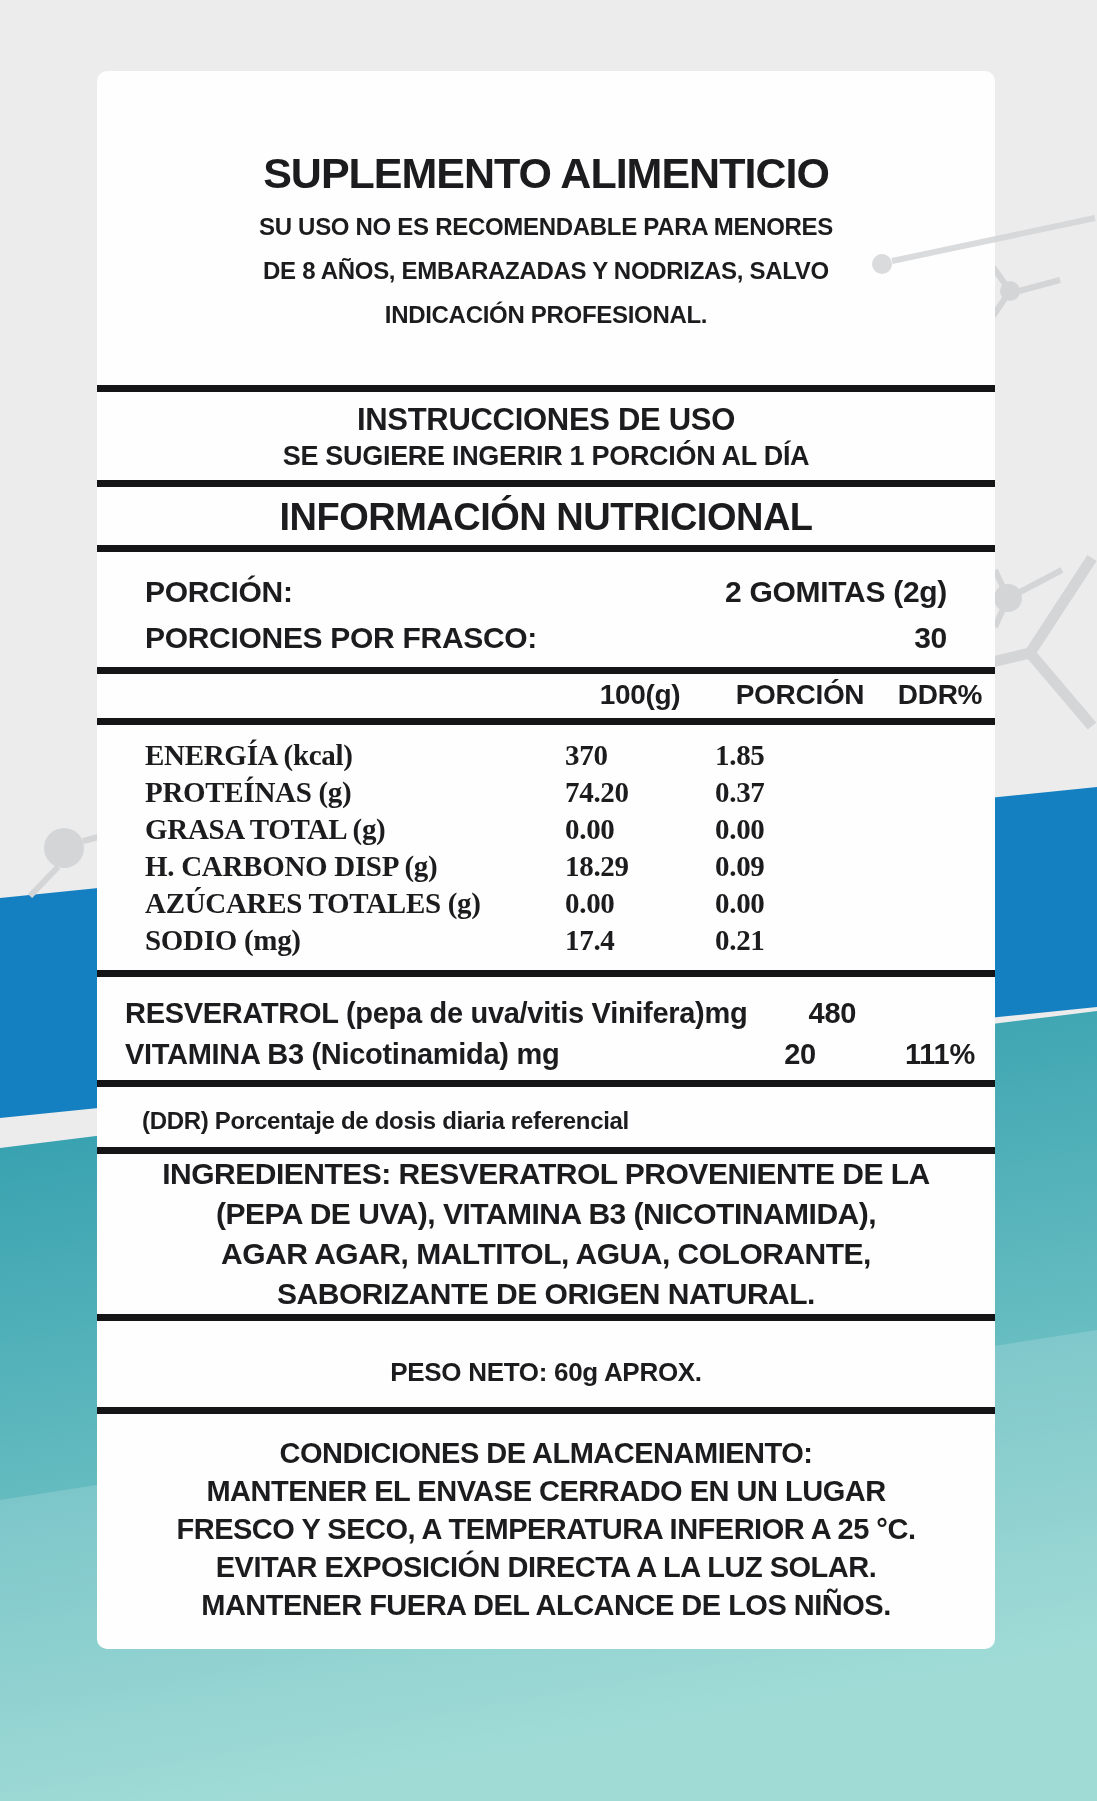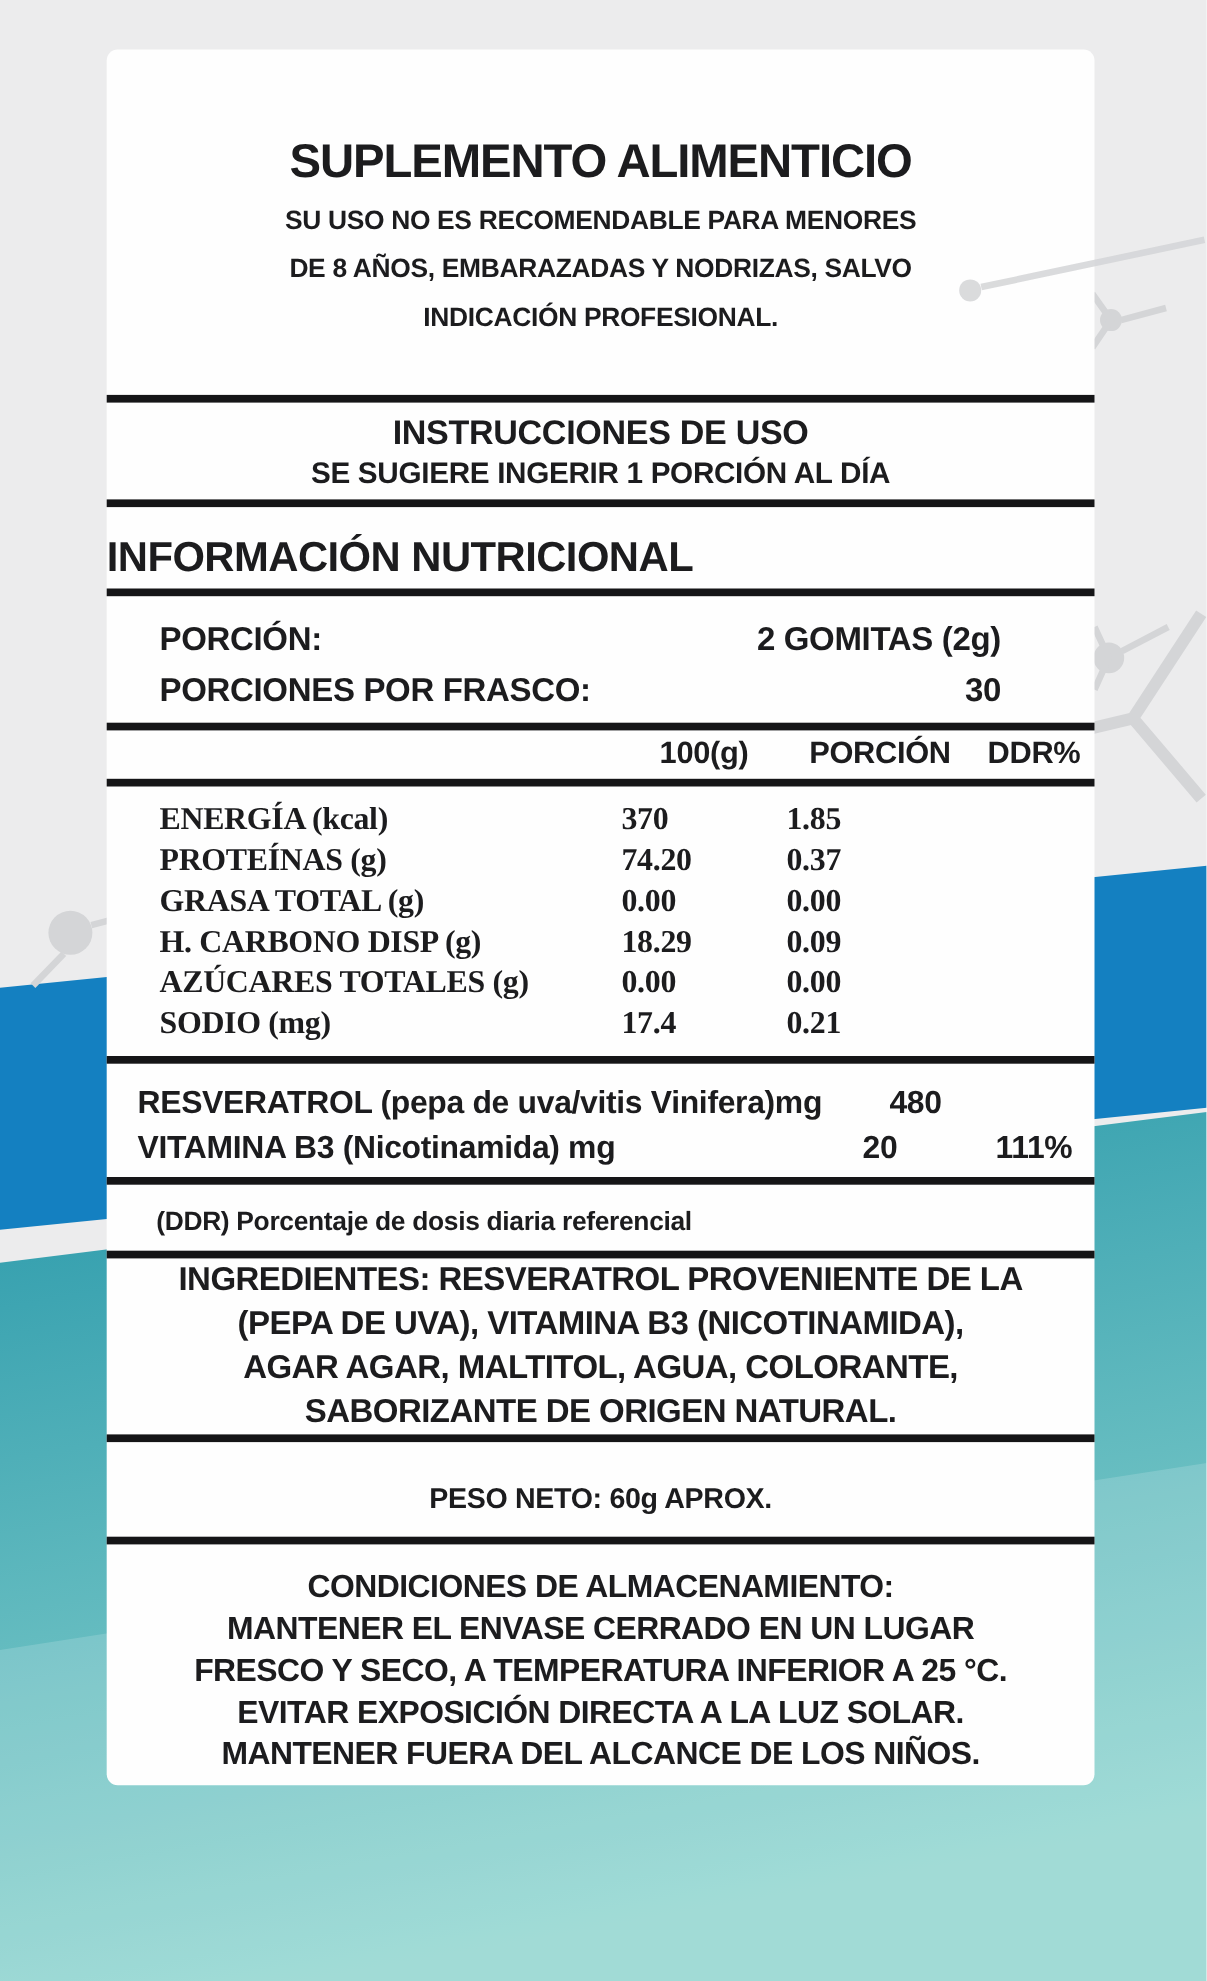--- a/index.html
+++ b/index.html
@@ -13,37 +13,37 @@
   .bg-svg,.fg-svg{position:absolute;left:0;top:0;pointer-events:none;}
   .fg-svg{z-index:3;opacity:.85;}
   .blue-poly{fill:var(--blue-band);}
   .stop-a{stop-color:var(--teal-top);}
   .stop-b{stop-color:var(--teal-bottom);}
   .deco{stroke:var(--deco-gray);stroke-width:6;fill:none;}
   .deco-thick{stroke:var(--deco-gray);stroke-width:11;fill:none;}
   .deco-dot{fill:var(--deco-gray);}
 
   .card{
-    position:absolute;left:97px;top:45px;width:898px;height:1578px;
+    position:absolute;left:97px;top:71px;width:898px;height:1578px;
     background:var(--card-white);border-radius:10px;z-index:2;
     color:var(--text-dark);font-weight:bold;letter-spacing:-0.3px;
     box-sizing:border-box;
   }
   .rule{height:7px;background:var(--rule-black);}
   .title{margin-top:78px;font-size:43px;line-height:48px;text-align:center;letter-spacing:-1px;}
   .warning{margin-top:8px;font-size:24px;line-height:44px;text-align:center;}
   .rule-1{margin-top:48px;}
   .instr-heading{margin-top:10px;font-size:31px;line-height:36px;text-align:center;}
   .instr-text{margin-top:2px;font-size:27px;line-height:32px;text-align:center;}
   .rule-2{margin-top:8px;}
-  .info-heading{margin-top:24px;font-size:38px;line-height:44px;letter-spacing:-0.5px;}
+  .info-heading{margin-top:8px;font-size:38px;line-height:44px;text-align:center;letter-spacing:-0.5px;}
   .rule-3{margin-top:6px;}
   .serving-block{margin-top:17px;}
   .serving-row{display:flex;justify-content:space-between;align-items:center;
-    padding:0 85px 0 48px;font-size:30px;line-height:46px;white-space:nowrap;}
+    padding:0 48px 0 48px;font-size:30px;line-height:46px;white-space:nowrap;}
   .rule-4{margin-top:6px;}
   .col-header-row{margin-top:4px;display:grid;grid-template-columns:1fr 150px 170px 110px;
     font-size:28px;line-height:34px;}
   .col-header-row .cell{text-align:center;white-space:nowrap;}
   .rule-5{margin-top:6px;}
   .nutrient-table{margin-top:12px;font-family:Liberation Serif, serif;}
   .nutrient-row{display:grid;grid-template-columns:1fr 150px 170px 110px;
     font-size:29px;line-height:37px;white-space:nowrap;}
   .nutrient-row .label{padding-left:48px;}
   .nutrient-row .num{}

